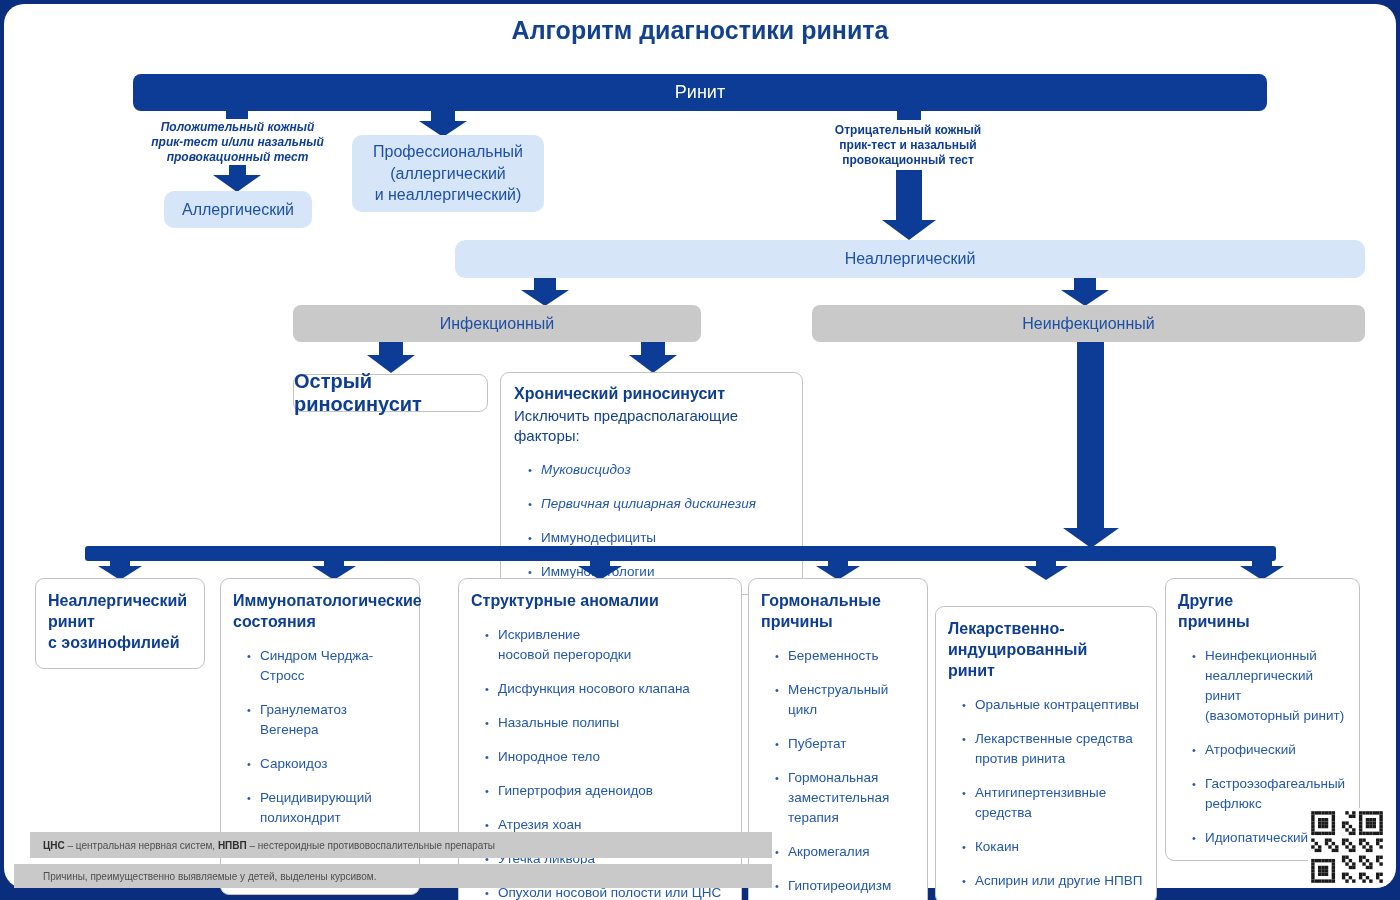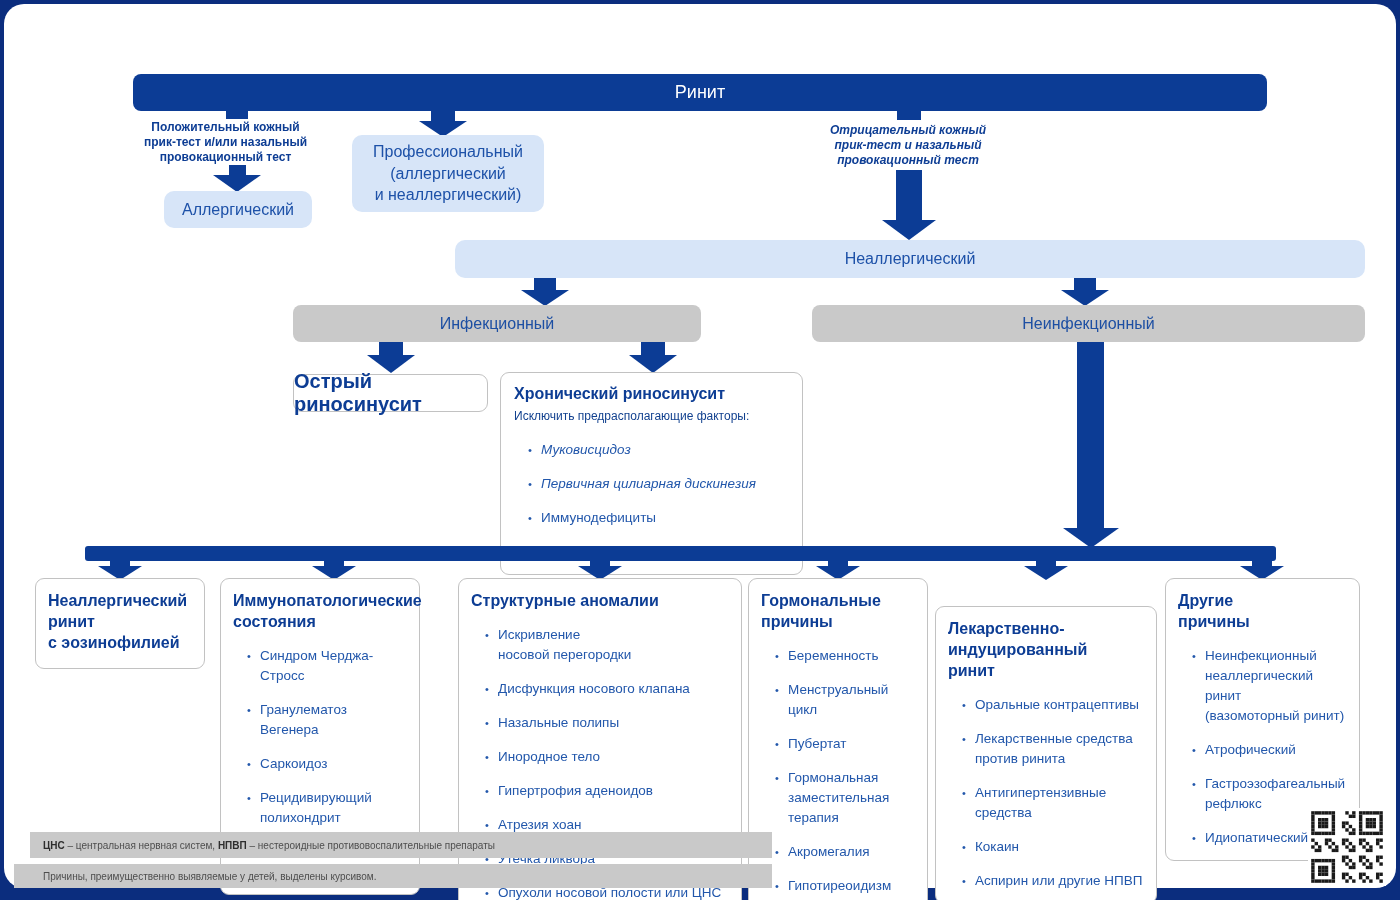--- a/index.html
+++ b/index.html
@@ -9,64 +9,65 @@
   .abs{position:absolute;}
   .page-title{left:0;top:16px;width:1400px;text-align:center;font-size:25px;font-weight:bold;color:#12418f;}
   .navy-bar{background:#0c3c95;border-radius:8px;color:#ffffff;display:flex;align-items:center;justify-content:center;font-size:18px;}
   .lb-box{background:#d7e5f8;border-radius:10px;color:#1d51a8;display:flex;align-items:center;justify-content:center;font-size:16px;text-align:center;white-space:pre-line;line-height:1.35;}
   .gray-bar{background:#c9c9c9;border-radius:8px;color:#1d4fa3;display:flex;align-items:center;justify-content:center;font-size:16px;}
   .cond{font-size:12px;font-weight:bold;color:#0d3d94;text-align:center;line-height:15px;white-space:pre-line;}
   .stem{background:#0c3c95;}
   .tri{width:0;height:0;}
   .white-box{background:#fff;border:1px solid #c2c2c2;border-radius:9px;box-sizing:border-box;}
   .box-title{font-size:16px;font-weight:bold;color:#0d3d94;line-height:21px;white-space:pre-line;}
-  .box-sub{font-size:12px;color:#12418f;line-height:20px;margin-top:2px;}
+  .box-sub{font-size:15px;color:#12418f;line-height:20px;margin-top:2px;}
   ul.blist{list-style:none;margin:3px 0 0 0;padding:0 0 0 14px;}
   ul.blist li{position:relative;padding-left:13px;font-size:13.5px;line-height:20px;color:#2257ab;white-space:pre-line;margin-top:14px;}
   ul.blist li::before{content:"•";position:absolute;left:0;top:0;font-size:11px;color:#2257ab;}
   ul.blist li.em{font-style:italic;}
   .cause-box{padding:11px 12px 12px 12px;}
   .note-bar{background:#c9c9c9;color:#4e4e4e;font-size:10px;display:flex;align-items:center;}
   .note-bar b{color:#2e2e2e;font-weight:bold;}
   .centered{display:flex;align-items:center;justify-content:center;}
   .acute-title{font-size:20px;font-weight:bold;color:#0d3d94;}
   #qr{background:#ffffff;}
   #qr rect{fill:#1a1a1a;}
 </style>
 </head>
 <body>
 
 <div class="page">
   <div class="card"></div>
 
+  <div class="abs page-title">Алгоритм диагностики ринита</div>
 
   <div class="abs navy-bar" style="left:133px;top:74px;width:1134px;height:37px;">
     <span>Ринит</span>
   </div>
 
   <div class="abs stem" style="left:226px;top:110px;width:22px;height:9px;"></div>
-  <div class="abs cond" style="left:128px;top:120px;width:195px;">Положительный кожный
+  <div class="abs cond" style="left:140px;top:120px;width:195px;font-style:italic;">Положительный кожный
 прик-тест и/или назальный
 провокационный тест</div>
   <div class="abs stem" style="left:229px;top:165px;width:17px;height:10px;"></div>
   <div class="abs tri" style="left:213px;top:175px;border-left:24px solid transparent;border-right:24px solid transparent;border-top:17px solid #0c3c95;"></div>
   <div class="abs lb-box" style="left:164px;top:191px;width:148px;height:37px;">
     <span>Аллергический</span>
   </div>
 
   <div class="abs stem" style="left:431px;top:110px;width:24px;height:11px;"></div>
   <div class="abs tri" style="left:419px;top:121px;border-left:24px solid transparent;border-right:24px solid transparent;border-top:16px solid #0c3c95;"></div>
   <div class="abs lb-box" style="left:352px;top:135px;width:192px;height:77px;">
     <span>Профессиональный
 (аллергический
 и неаллергический)</span>
   </div>
 
   <div class="abs stem" style="left:897px;top:110px;width:24px;height:10px;"></div>
-  <div class="abs cond" style="left:805px;top:123px;width:206px;font-style:italic;">Отрицательный кожный
+  <div class="abs cond" style="left:805px;top:123px;width:206px;">Отрицательный кожный
 прик-тест и назальный
 провокационный тест</div>
   <div class="abs stem" style="left:896px;top:170px;width:26px;height:52px;"></div>
   <div class="abs tri" style="left:882px;top:220px;border-left:27px solid transparent;border-right:27px solid transparent;border-top:20px solid #0c3c95;"></div>
   <div class="abs lb-box" style="left:455px;top:240px;width:910px;height:38px;">
     <span>Неаллергический</span>
   </div>
 
   <div class="abs stem" style="left:534px;top:278px;width:22px;height:12px;"></div>
   <div class="abs tri" style="left:521px;top:290px;border-left:24px solid transparent;border-right:24px solid transparent;border-top:16px solid #0c3c95;"></div>

